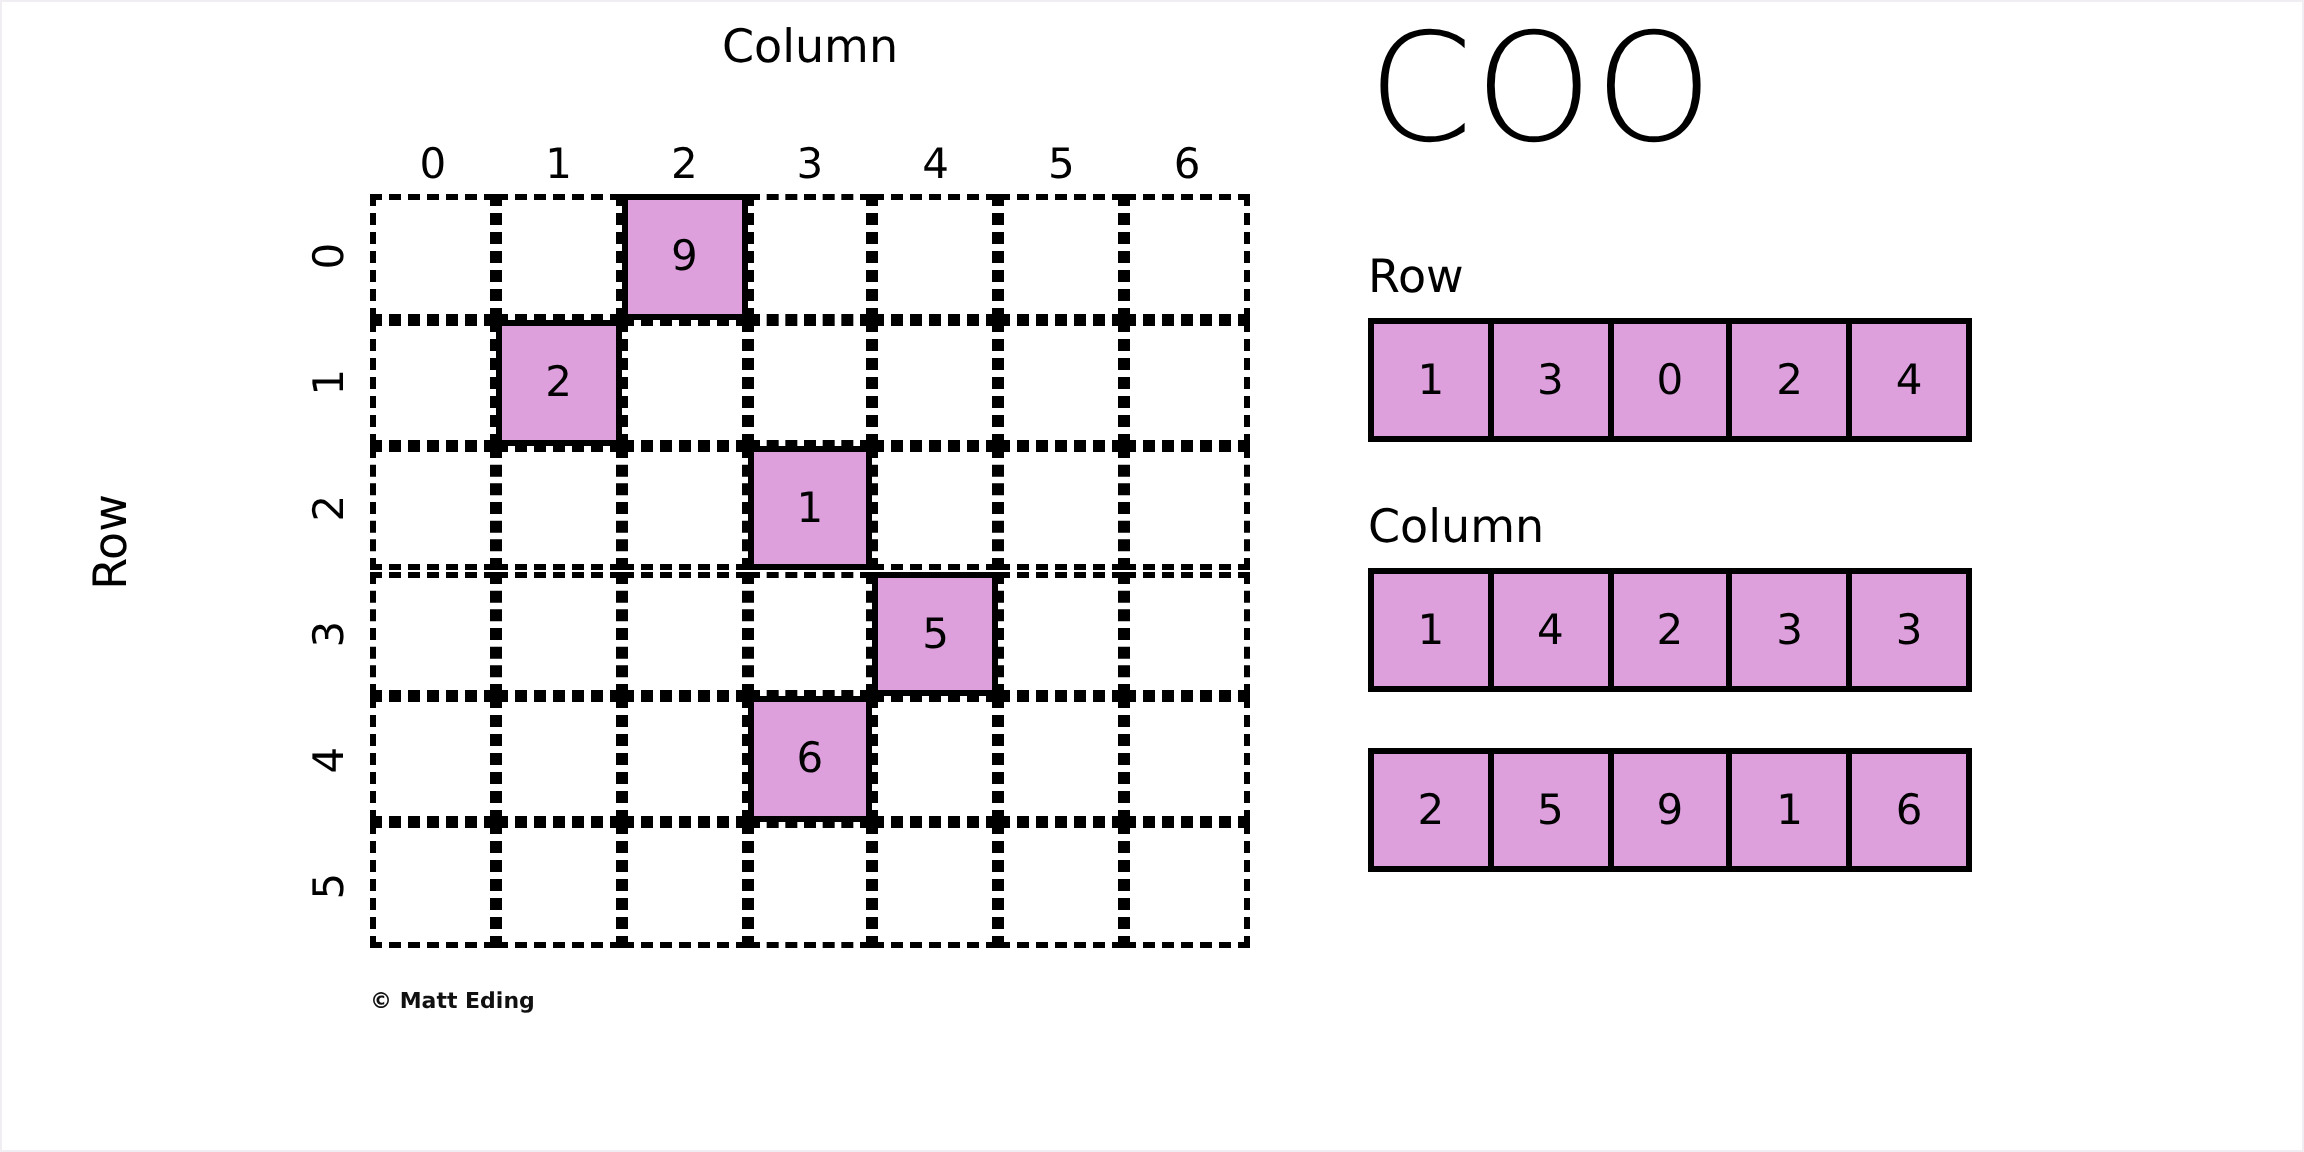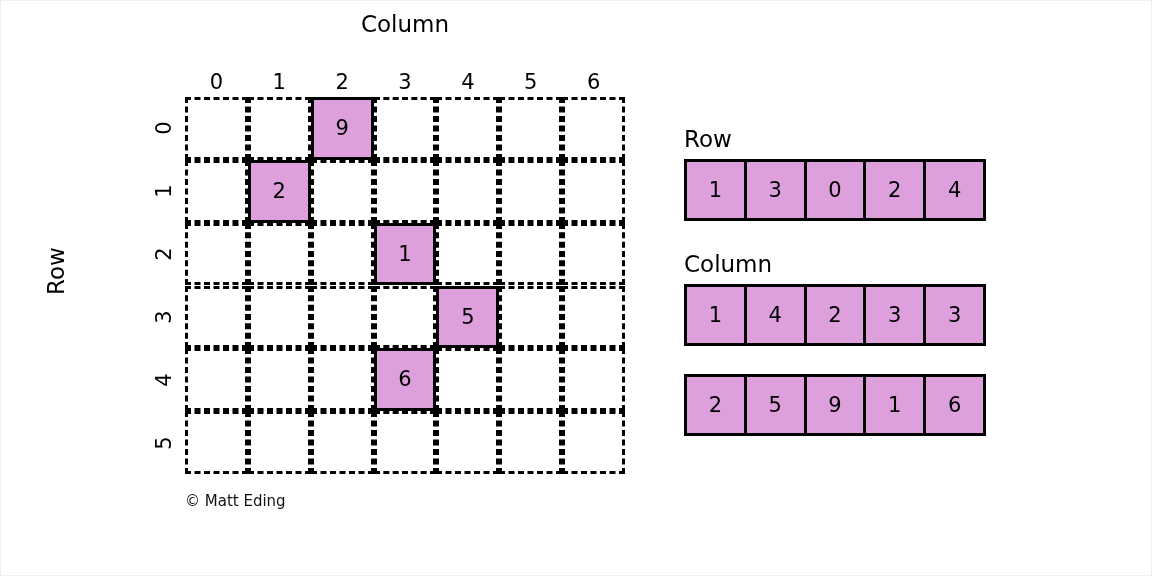--- a/index.html
+++ b/index.html
@@ -97,24 +97,25 @@
     display: block;
     width: 100%;
     text-align: center;
     font-size: 21px;
     line-height: 57px;
   }
 
   #attribution {
     position: absolute;
     left: 184px; top: 493px;
-    font-size: 15px;
+    font-size: 11px;
     line-height: 14px;
     color: #111111;
     white-space: nowrap;
+    font-weight: bold;
   }
 
   
   #arrays-panel {
     position: absolute;
     left: 683px; top: 0;
     width: 400px; height: 576px;
   }
 
   #format-title {
@@ -238,20 +239,21 @@
         <div class="grid-cell" style="left: 251.429px; top: 314.167px; width: 62.8571px; height: 62.8333px;"></div>
         <div class="grid-cell" style="left: 314.286px; top: 314.167px; width: 62.8571px; height: 62.8333px;"></div>
         <div class="grid-cell" style="left: 377.143px; top: 314.167px; width: 62.8571px; height: 62.8333px;"></div>
       </div>
 
     <div id="attribution">© Matt Eding</div>
   </div>
 
   <div id="arrays-panel">
 
+    <div id="format-title">COO</div>
 
     <div class="array-block" id="array-row-block">
       <div class="array-label">Row</div>
       <div class="array-row">
           <div class="array-cell">1</div>
           <div class="array-cell">3</div>
           <div class="array-cell">0</div>
           <div class="array-cell">2</div>
           <div class="array-cell">4</div>
         </div>

